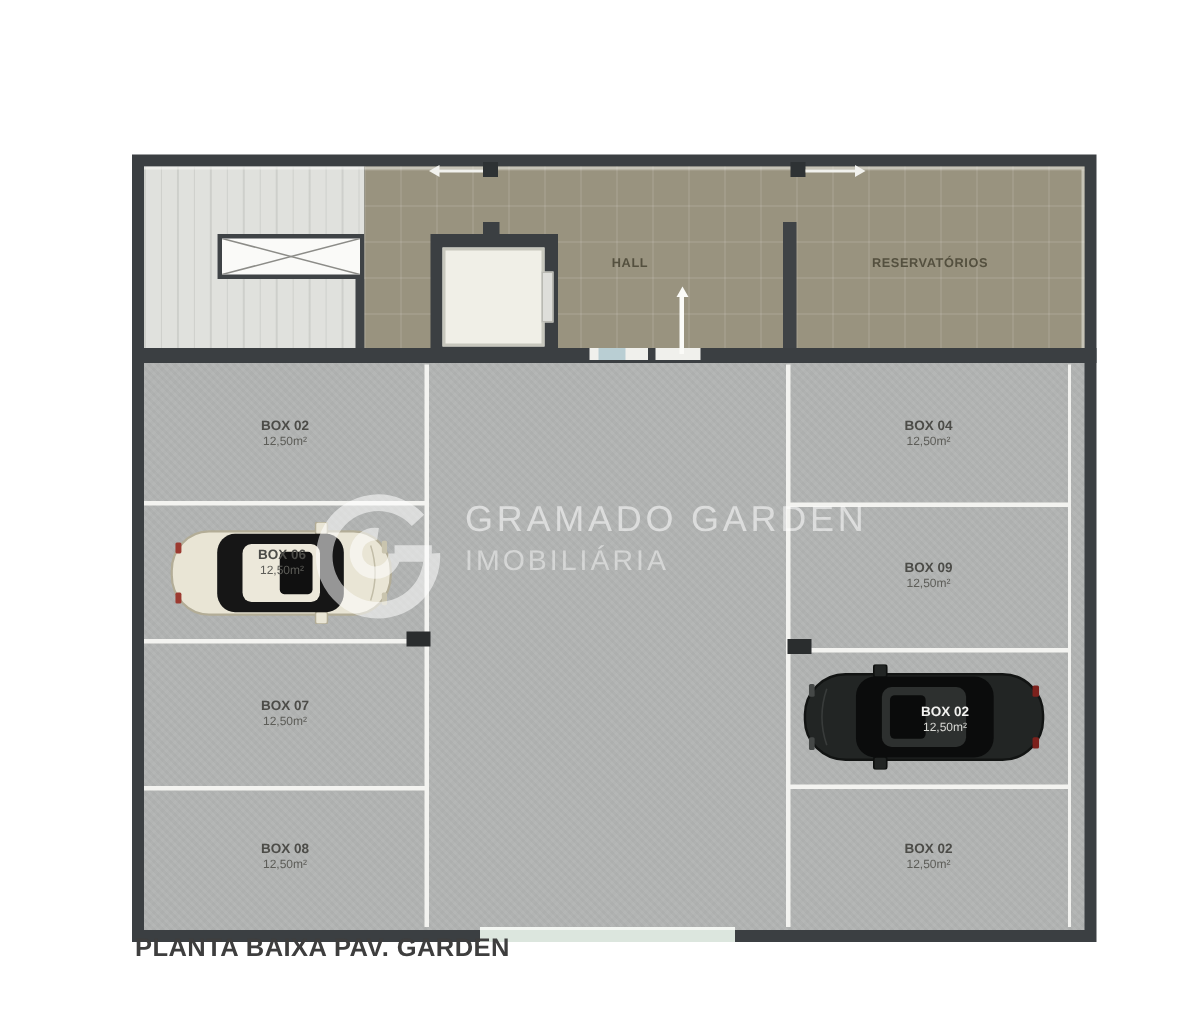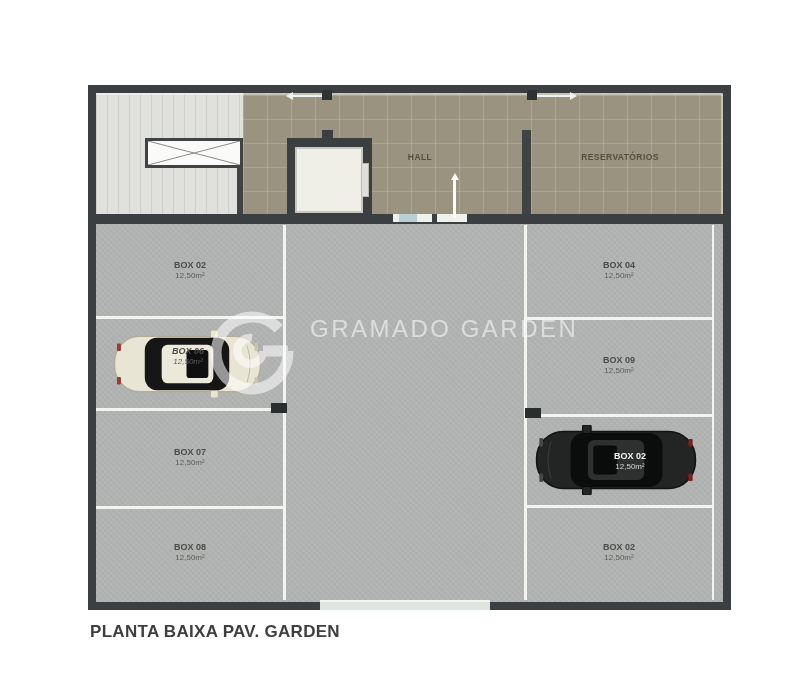--- a/index.html
+++ b/index.html
@@ -1,20 +1,20 @@
 <!DOCTYPE html>
 <html><head>
 <meta charset="utf-8">
 <style>
   html,body{margin:0;padding:0;background:#ffffff;}
   .page{position:relative;width:792px;height:680px;background:#ffffff;overflow:hidden;
         font-family:"Liberation Sans", sans-serif;}
 
   
-  .plan-frame{position:absolute;left:88px;top:85px;width:643px;height:525px;
+  .plan-frame{position:absolute;left:88px;top:103px;width:643px;height:525px;
               background:#3b3f42;}
 
   
   .room-stairs{position:absolute;left:8px;top:8px;width:147px;height:122px;
     background-color:#e0e1dd;
     background-image:repeating-linear-gradient(90deg, rgba(95,100,96,.14) 0 1px, transparent 1px 11px);
     border-top:2px solid rgba(248,248,244,.55);}
   .stair-void{position:absolute;left:57px;top:53px;width:98px;height:30px;
     background:#fafaf8;border:3px solid #3f4346;box-sizing:border-box;}
   .stair-void svg{display:block;width:100%;height:100%;}
@@ -178,21 +178,21 @@
         <rect x="8" y="90" width="7" height="16" rx="2" fill="#454847"></rect>
         <rect x="284" y="26" width="8" height="14" rx="2" fill="#7c211c"></rect>
         <rect x="284" y="90" width="8" height="14" rx="2" fill="#7c211c"></rect>
       </svg>
     </div>
 
     <div class="stall-label" style="left:102px;top:186px;">
       <div class="stall-name">BOX 02</div>
       <div class="stall-area">12,50m²</div>
     </div>
-    <div class="stall-label" style="left:100px;top:272px;font-style:italic;">
+    <div class="stall-label" style="left:100px;top:272px;">
       <div class="stall-name">BOX 06</div>
       <div class="stall-area">12,50m²</div>
     </div>
     <div class="stall-label" style="left:102px;top:373px;">
       <div class="stall-name">BOX 07</div>
       <div class="stall-area">12,50m²</div>
     </div>
     <div class="stall-label" style="left:102px;top:468px;">
       <div class="stall-name">BOX 08</div>
       <div class="stall-area">12,50m²</div>
@@ -215,20 +215,21 @@
     </div>
 
     <div class="watermark">
       <svg class="wm-logo" viewBox="0 0 100 100">
         <path d="M79 26 A39 39 0 1 0 89 50" fill="none" stroke="#ffffff" stroke-width="12"></path>
         <path d="M89 50 L62 50" stroke="#ffffff" stroke-width="12" fill="none"></path>
         <path d="M62 50 A14 14 0 1 1 50 36" fill="none" stroke="#ffffff" stroke-width="9"></path>
       </svg>
       <div class="wm-texts">
         <span class="wm-brand">GRAMADO GARDEN</span>
+        <span class="wm-sub">IMOBILIÁRIA</span>
       </div>
     </div>
 
   </div>
 
   <div class="page-title">PLANTA BAIXA PAV. GARDEN</div>
 
 </div>
 
 </body></html>

